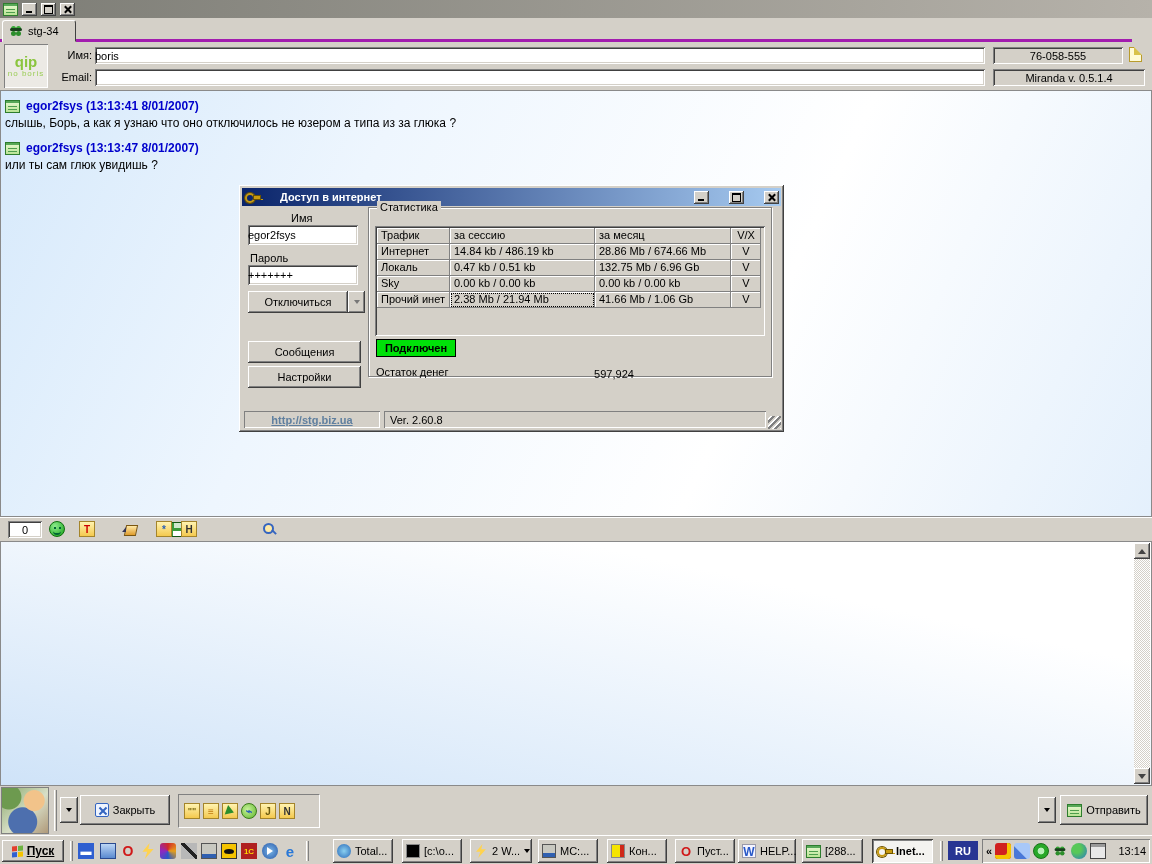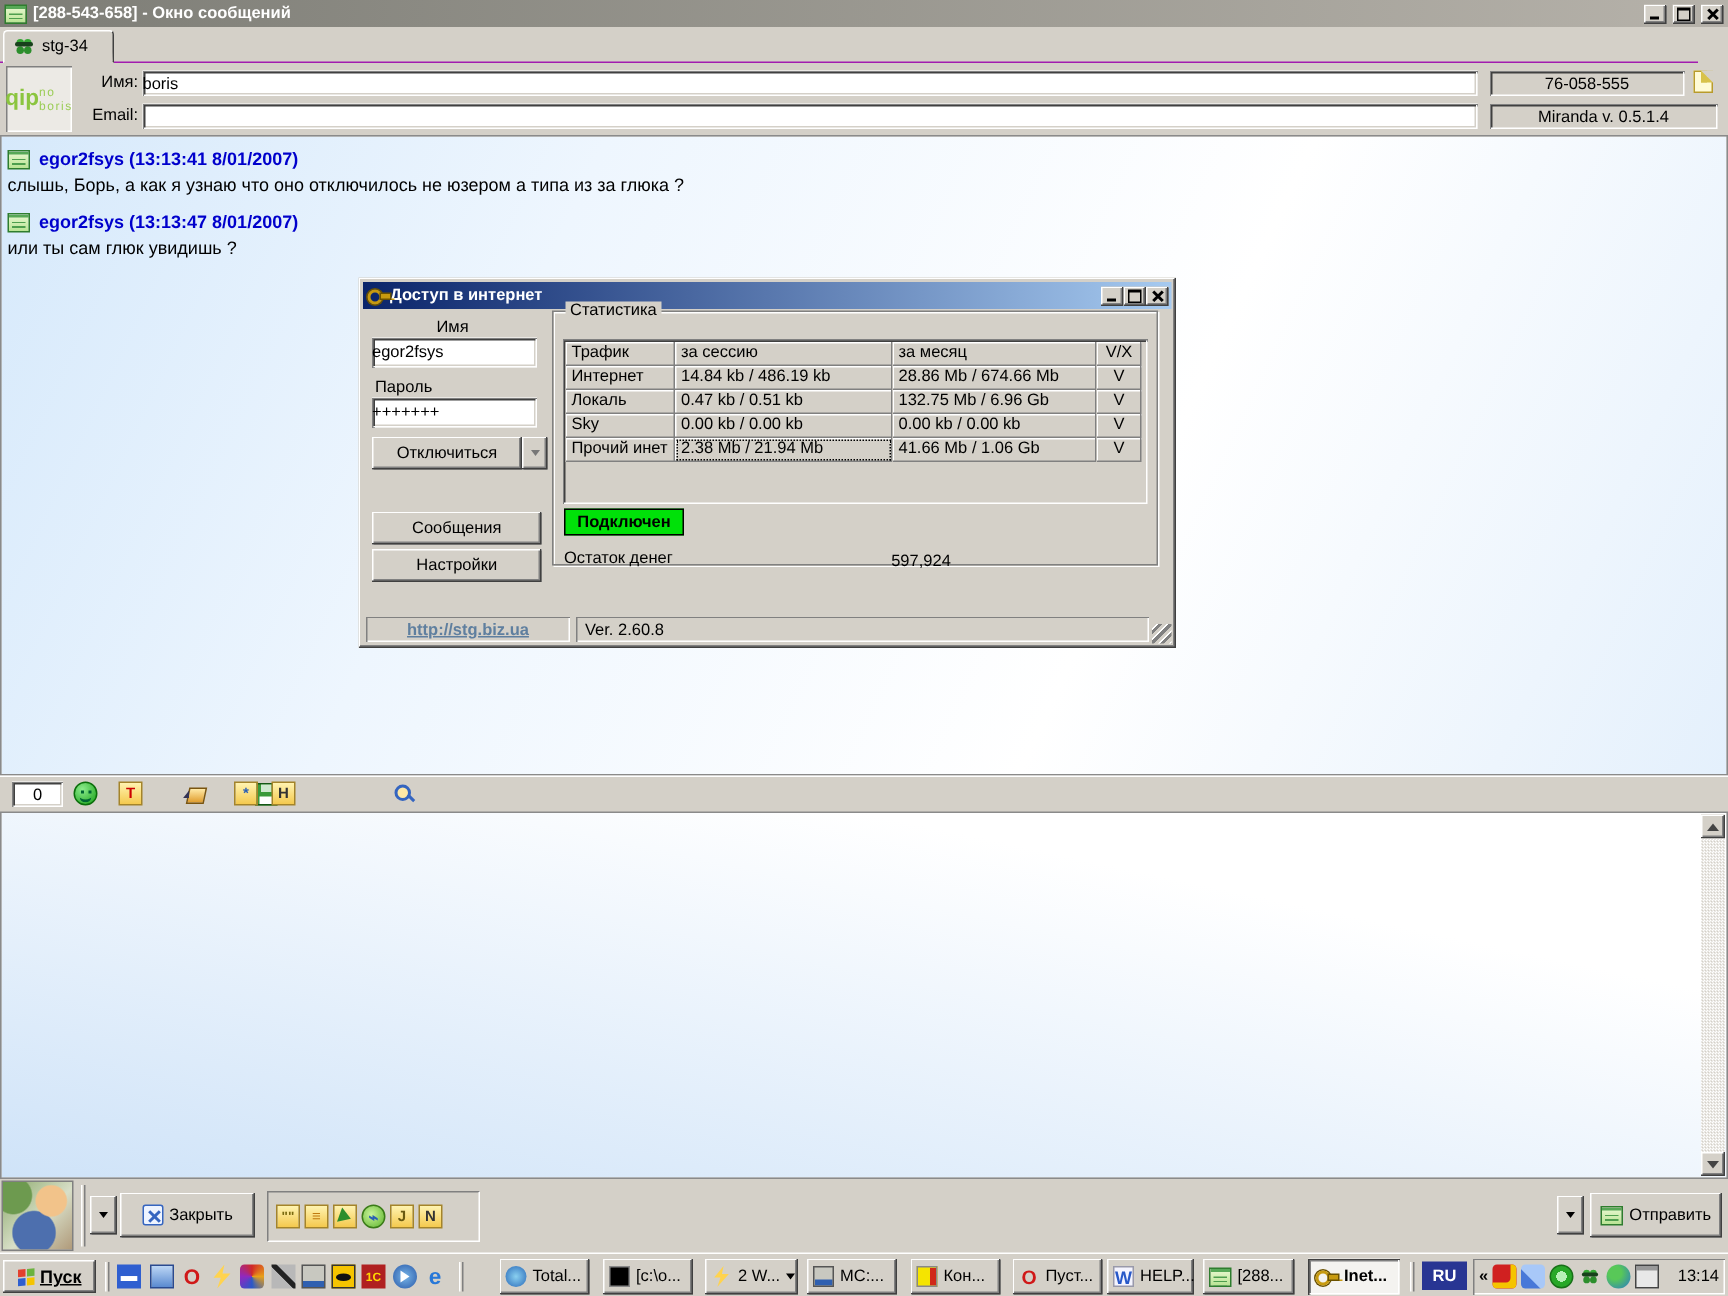--- a/index.html
+++ b/index.html
@@ -115,41 +115,40 @@
   .qi { display:inline-flex; width:16px; height:16px; align-items:center; justify-content:center;
         font-weight:bold; font-size:11px; flex:0 0 auto; }
 </style>
 </head>
 <body>
 
 <div class="screen">
 
   <div class="a titlebar-main" style="left:0;top:0;width:1152px;height:18px;display:flex;align-items:center;padding:0 3px;gap:4px;">
     <span class="icon-note"></span>
-    <span class="wtitle" style="flex:1;">[288-543-658] - Окно сообщений</span>
     <span class="winbtn">
         <span class="g-min" style="display:flex;width:8px;height:11px;"></span>
       </span>
     <span class="winbtn">
         <span class="g-rest" style="display:flex;"></span>
       </span>
     <span class="winbtn">
         <span class="g-x"></span>
       </span>
   </div>
 
-  <div class="a" style="left:0;top:18px;width:1132px;height:24px;border-bottom:1px solid #a21caf;">
+  <div class="a" style="left:0;top:18px;width:1132px;height:24px;border-bottom:3px solid #a21caf;">
     <div class="a" style="left:2px;top:2px;width:74px;height:22px;background:#d4d0c8;border:1px solid;border-color:#fff #404040 #d4d0c8 #fff;border-radius:3px 3px 0 0;display:flex;align-items:center;gap:5px;padding:0 6px;">
       <span class="clover"></span>
       <span>stg-34</span>
     </div>
   </div>
 
   <div class="a" style="left:0;top:43px;width:1152px;height:47px;">
-    <div class="a sunk-thin" style="left:4px;top:1px;width:44px;height:44px;background:#eceae5;display:flex;flex-direction:row;align-items:center;justify-content:center;">
+    <div class="a sunk-thin" style="left:4px;top:1px;width:44px;height:44px;background:#eceae5;display:flex;flex-direction:column;align-items:center;justify-content:center;">
       <span style="color:#8bc53f;font-weight:bold;font-size:15px;line-height:14px;">qip</span>
       <span style="color:#9ccd58;font-size:8px;letter-spacing:1px;">no boris</span>
     </div>
     <span class="a" style="left:54px;top:6px;width:38px;text-align:right;">Имя:</span>
     <input class="a field" style="left: 95px; top: 4px; width: 890px; height: 17px;" value="boris">
     <div class="a rofield" style="left:993px;top:4px;width:130px;height:17px;">
         <span>76-058-555</span>
       </div>
     <span class="a icon-page" style="left:1129px;top:4px;"></span>
 
@@ -171,21 +170,21 @@
     <div class="a" style="left:4px;top:50px;">
       <div style="display:flex;align-items:center;gap:6px;">
         <span class="icon-note"></span>
         <span class="msghdr">egor2fsys (13:13:47 8/01/2007)</span>
       </div>
       <div class="msgtxt" style="margin-top:3px;">или ты сам глюк увидишь ?</div>
     </div>
   </div>
 
   <div class="a raised" style="left:239px;top:185px;width:545px;height:247px;z-index:5;">
-    <div class="a titlebar-blue" style="left:3px;top:3px;width:539px;height:18px;display:flex;align-items:center;gap:0;padding:0 2px;">
+    <div class="a titlebar-blue" style="left:3px;top:3px;width:539px;height:18px;display:flex;align-items:center;gap:20px;padding:0 2px;">
       <span class="icon-key"></span>
       <span class="wtitle" style="flex:1;">Доступ в интернет</span>
       <span class="winbtn">
           <span class="g-min" style="display:flex;width:8px;height:11px;"></span>
         </span>
       <span class="winbtn">
           <span class="g-rest" style="display:flex;"></span>
         </span>
       <span class="winbtn">
           <span class="g-x"></span>

